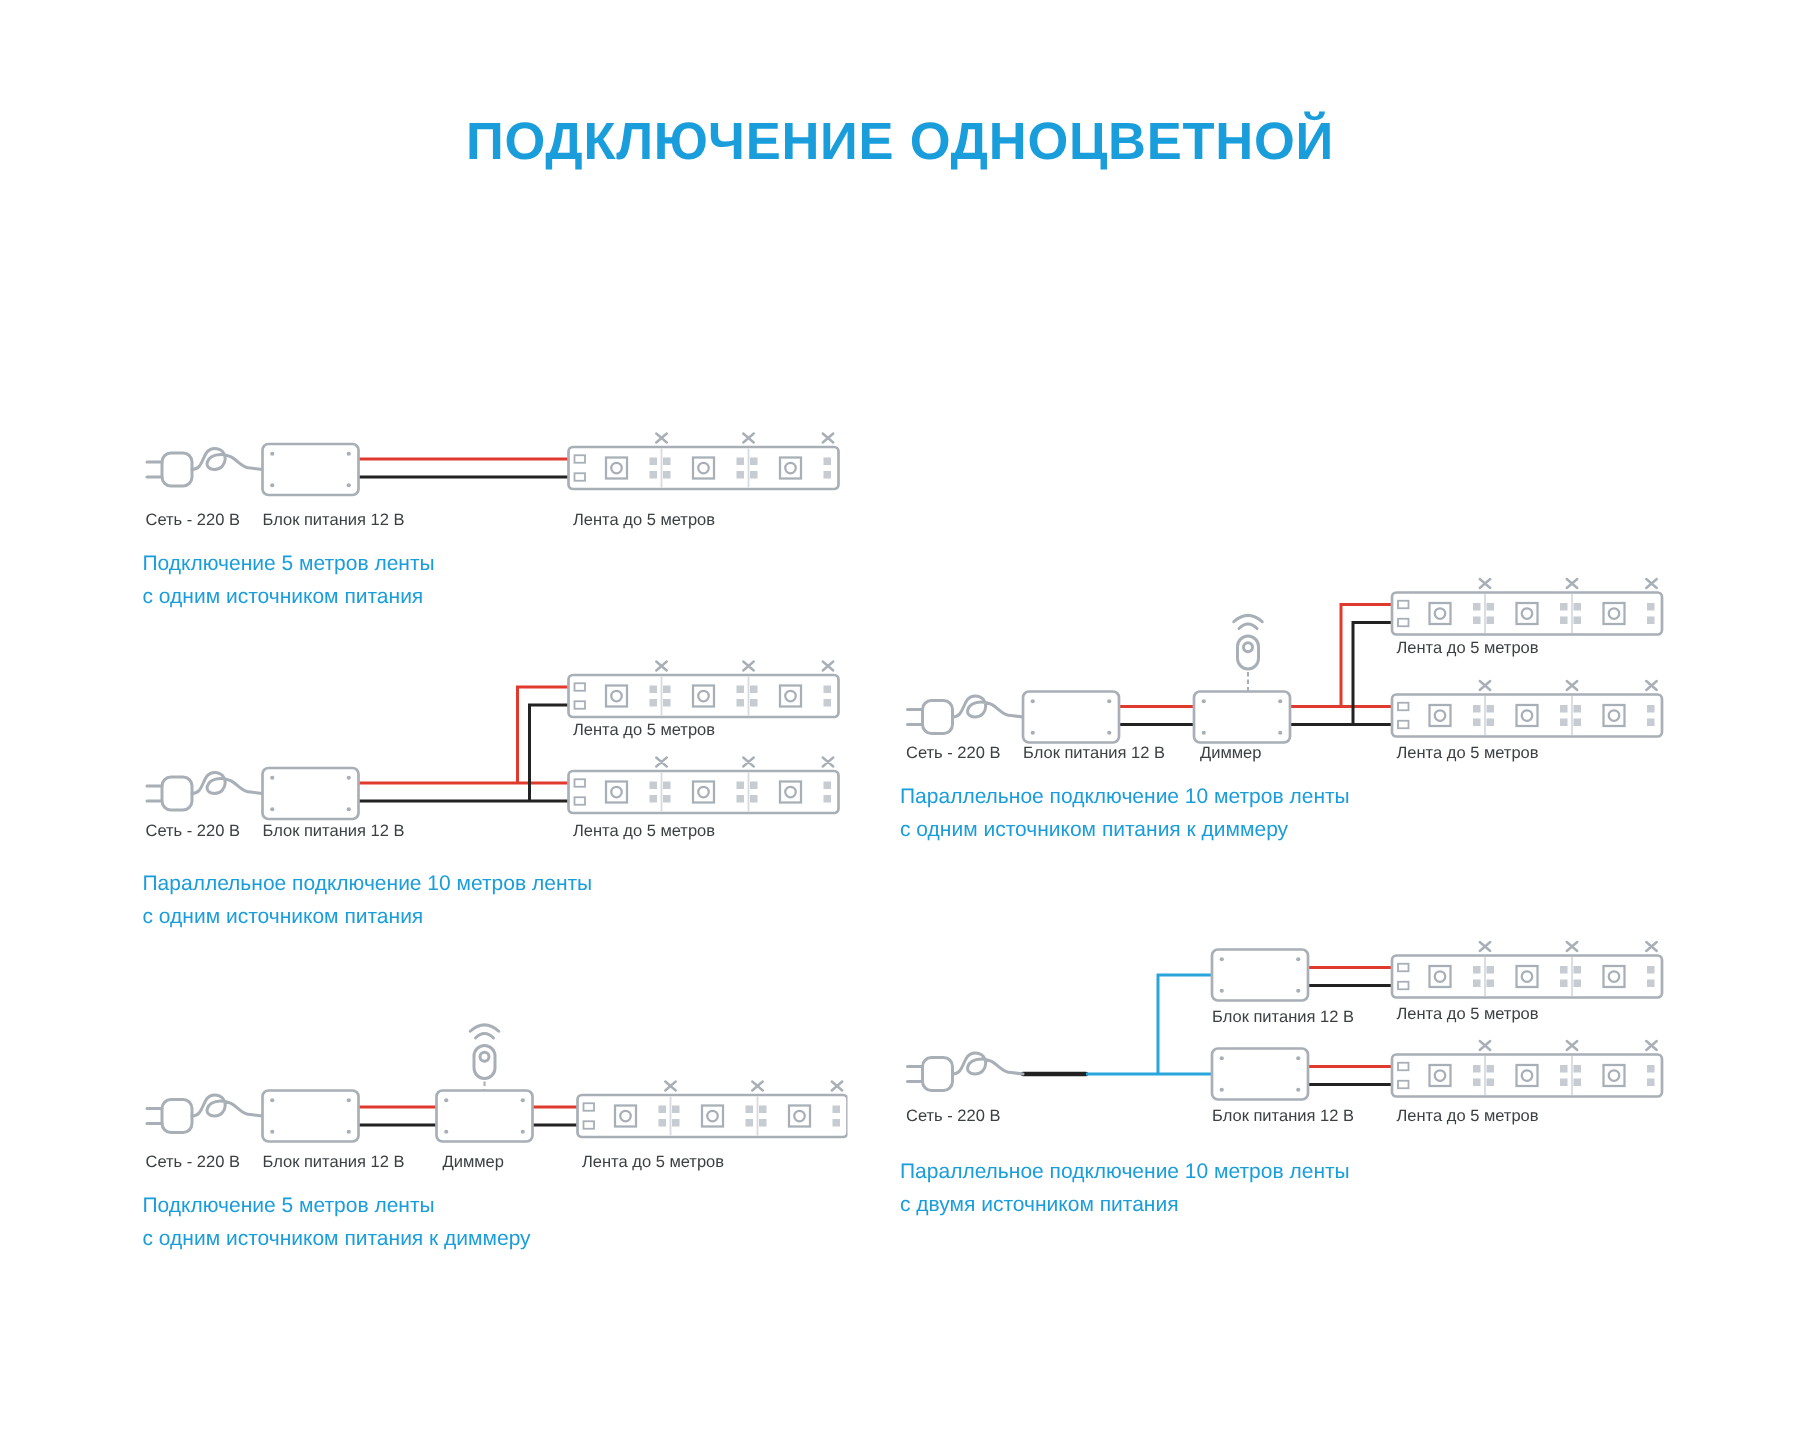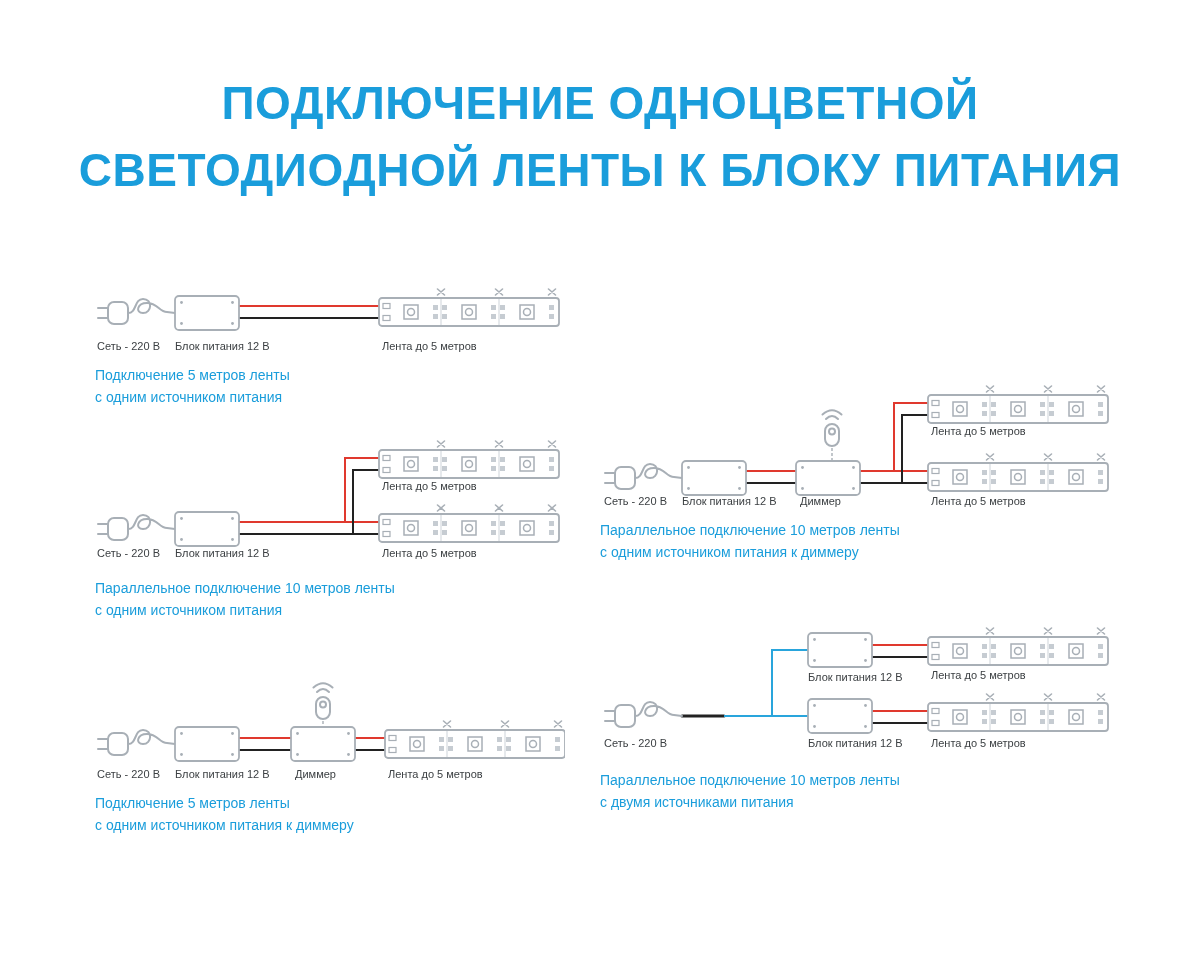--- a/index.html
+++ b/index.html
@@ -9,21 +9,21 @@
     position: relative;
     overflow: hidden;
     font-family: "Liberation Sans", sans-serif;
   }
   .title {
     position: absolute;
     top: 70px; left: 0; width: 1200px;
     text-align: center;
     color: #1a9ddb;
     font-weight: bold;
-    font-size: 46px;
+    font-size: 35px;
     line-height: 1.45;
     letter-spacing: 0.5px;
   }
   .diagram { position: absolute; }
   .caption {
     font-size: 14px;
     color: #1a9ddb;
     line-height: 1.6;
     margin-top: 6px;
   }
@@ -88,21 +88,20 @@
       <rect x="-7" y="-11" width="14" height="22" rx="7"></rect>
       <circle cx="0" cy="-3.5" r="3"></circle>
       <path d="M-6 -16 Q 0 -22 6 -16"></path>
       <path d="M-9.5 -20.5 Q 0 -29 9.5 -20.5"></path>
     </g>
   </defs>
 </svg>
 
 <div class="title">
   <div>ПОДКЛЮЧЕНИЕ ОДНОЦВЕТНОЙ</div>
-  <div>СВЕТОДИОДНОЙ ЛЕНТЫ К БЛОКУ ПИТАНИЯ</div>
 </div>
 
 <div class="diagram" style="left:95px; top:288px;">
   <svg class="diagram-canvas" width="470" height="70">
     <path d="M144 18 H292" stroke="#e0392e" stroke-width="2" fill="none"></path>
     <path d="M144 30 H292" stroke="#222222" stroke-width="2" fill="none"></path>
     <use href="#g-plug" x="2" y="25"></use>
     <use href="#g-psu" x="80" y="8"></use>
     <use href="#g-strip" x="284" y="10"></use>
     <text class="lbl" x="2" y="62">Сеть - 220 В</text>
@@ -190,15 +189,15 @@
     <use href="#g-strip" x="328" y="10"></use>
     <use href="#g-strip" x="328" y="76"></use>
     <text class="lbl" x="208" y="54">Блок питания 12 В</text>
     <text class="lbl" x="331" y="52">Лента до 5 метров</text>
     <text class="lbl" x="4" y="120">Сеть - 220 В</text>
     <text class="lbl" x="208" y="120">Блок питания 12 В</text>
     <text class="lbl" x="331" y="120">Лента до 5 метров</text>
   </svg>
   <div class="caption">
     <div>Параллельное подключение 10 метров ленты</div>
-    <div>с двумя источниками питания</div>
+    <div>с двумя источником питания</div>
   </div>
 </div>
 
 </body></html>

